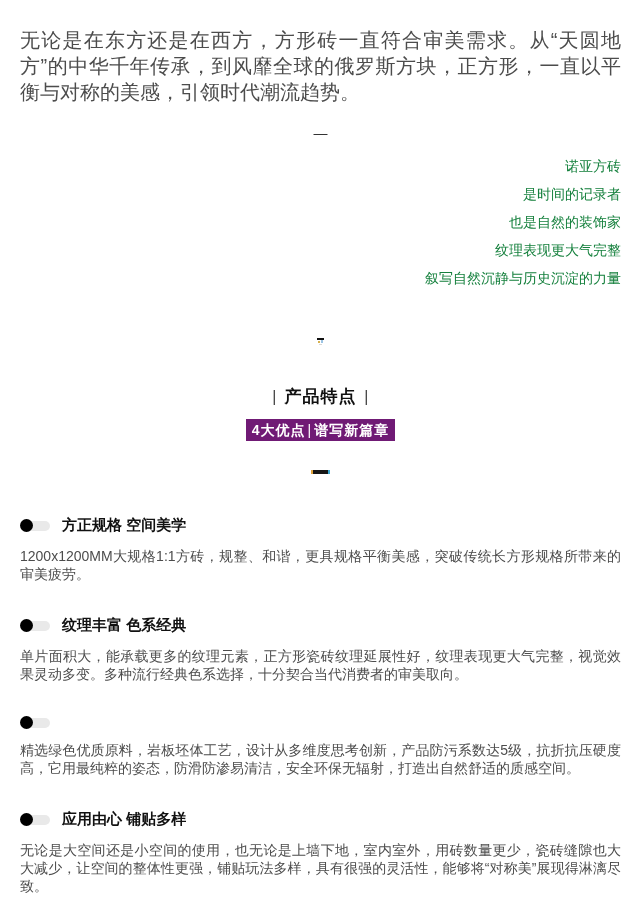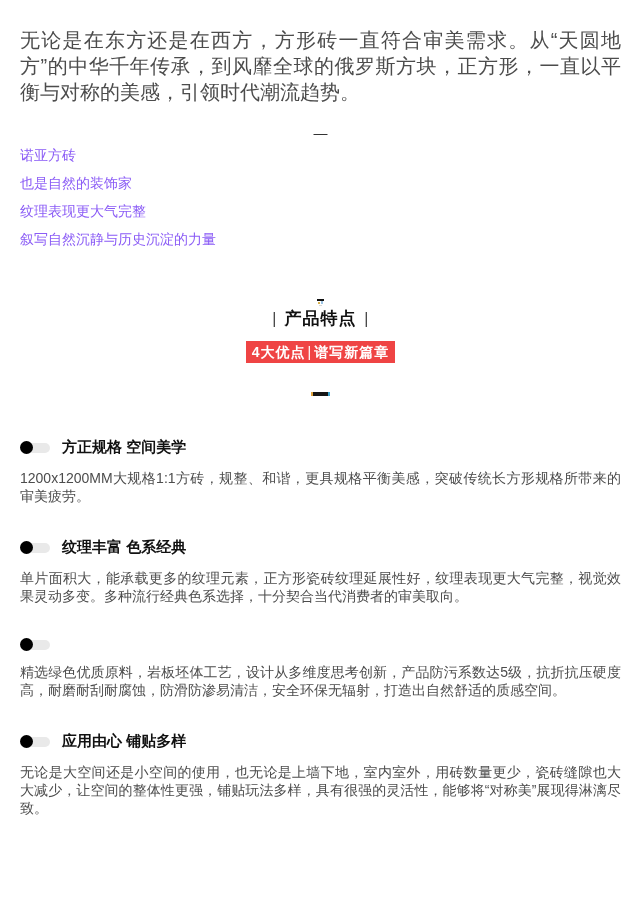--- a/index.html
+++ b/index.html
@@ -19,58 +19,59 @@
 
   .em-dash-row {
     text-align: center;
     margin-top: 9px;
     font-size: 14px;
     color: #333333;
     line-height: 16px;
   }
 
   .poem {
-    margin-top: 0;
-    text-align: left;
+    margin-top: 11px;
+    text-align: right;
     font-size: 14px;
     line-height: 28px;
-    color: #8b5cf6;
+    color: #15803d;
   }
 
   .mini-img-row { margin-top: 44px; text-align: center; height: 10px; }
   .mini-img {
     display: inline-block;
     position: relative;
     width: 7px; height: 10px;
     vertical-align: top;
   }
   .mini-img .bar   { position: absolute; top: 2px; left: 0; width: 7px; height: 2px; background: #111111; }
   .mini-img .px-y  { position: absolute; top: 5px; left: 1px; width: 2px; height: 2px; background: #d7b14e; }
   .mini-img .px-b  { position: absolute; top: 4px; left: 4px; width: 2px; height: 3px; background: #9cc4e4; }
   .mini-img .px-g  { position: absolute; top: 8px; left: 2px; width: 3px; height: 1px; background: #d8d8d8; }
 
   .section-title {
+    margin-top: 39px;
     text-align: center;
     font-size: 17px;
     font-weight: bold;
     color: #111111;
     letter-spacing: 1px;
   }
   .section-title .vbar {
     display: inline-block;
     font-weight: normal;
     color: #1a1a1a;
     transform: scaleX(0.8);
     padding: 0 7px;
   }
 
   .badge-row { text-align: center; margin-top: 11px; }
   .badge {
     display: inline-block;
-    background: #ef4444;
+    background: #701a75;
     color: #ffffff;
     font-size: 14px;
     font-weight: bold;
     line-height: 20px;
     padding: 1px 6px;
     letter-spacing: 1px;
   }
   .badge .sep { padding: 0 2px; font-weight: normal; }
 
   .color-bar-row { text-align: center; margin-top: 29px; height: 6px; }
@@ -124,20 +125,21 @@
 <body>
 
 <div class="page">
 
   <p class="intro">无论是在东方还是在西方，方形砖一直符合审美需求。从“天圆地方”的中华千年传承，到风靡全球的俄罗斯方块，正方形，一直以平衡与对称的美感，引领时代潮流趋势。</p>
 
   <div class="em-dash-row">—</div>
 
   <div class="poem">
     <div>诺亚方砖</div>
+    <div>是时间的记录者</div>
     <div>也是自然的装饰家</div>
     <div>纹理表现更大气完整</div>
     <div>叙写自然沉静与历史沉淀的力量</div>
   </div>
 
   <div class="mini-img-row">
     <span class="mini-img">
       <span class="bar"></span>
       <span class="px-y"></span>
       <span class="px-b"></span>
@@ -183,21 +185,21 @@
       <p class="f-body">单片面积大，能承载更多的纹理元素，正方形瓷砖纹理延展性好，纹理表现更大气完整，视觉效果灵动多变。多种流行经典色系选择，十分契合当代消费者的审美取向。</p>
     </div>
 
     <div class="feature">
       <div class="f-head">
         <span class="bullet">
           <span class="pill"></span>
           <span class="dot"></span>
         </span>
       </div>
-      <p class="f-body">精选绿色优质原料，岩板坯体工艺，设计从多维度思考创新，产品防污系数达5级，抗折抗压硬度高，耐磨耐刮耐腐蚀，防滑防渗易清洁，安全环保无辐射，打造出自然舒适的质感空间。</p>
+      <p class="f-body">精选绿色优质原料，岩板坯体工艺，设计从多维度思考创新，产品防污系数达5级，抗折抗压硬度高，它用最纯粹的姿态，防滑防渗易清洁，安全环保无辐射，打造出自然舒适的质感空间。</p>
     </div>
 
     <div class="feature">
       <div class="f-head">
         <span class="bullet">
           <span class="pill"></span>
           <span class="dot"></span>
         </span>
         <span class="f-title">应用由心 铺贴多样</span>
       </div>

